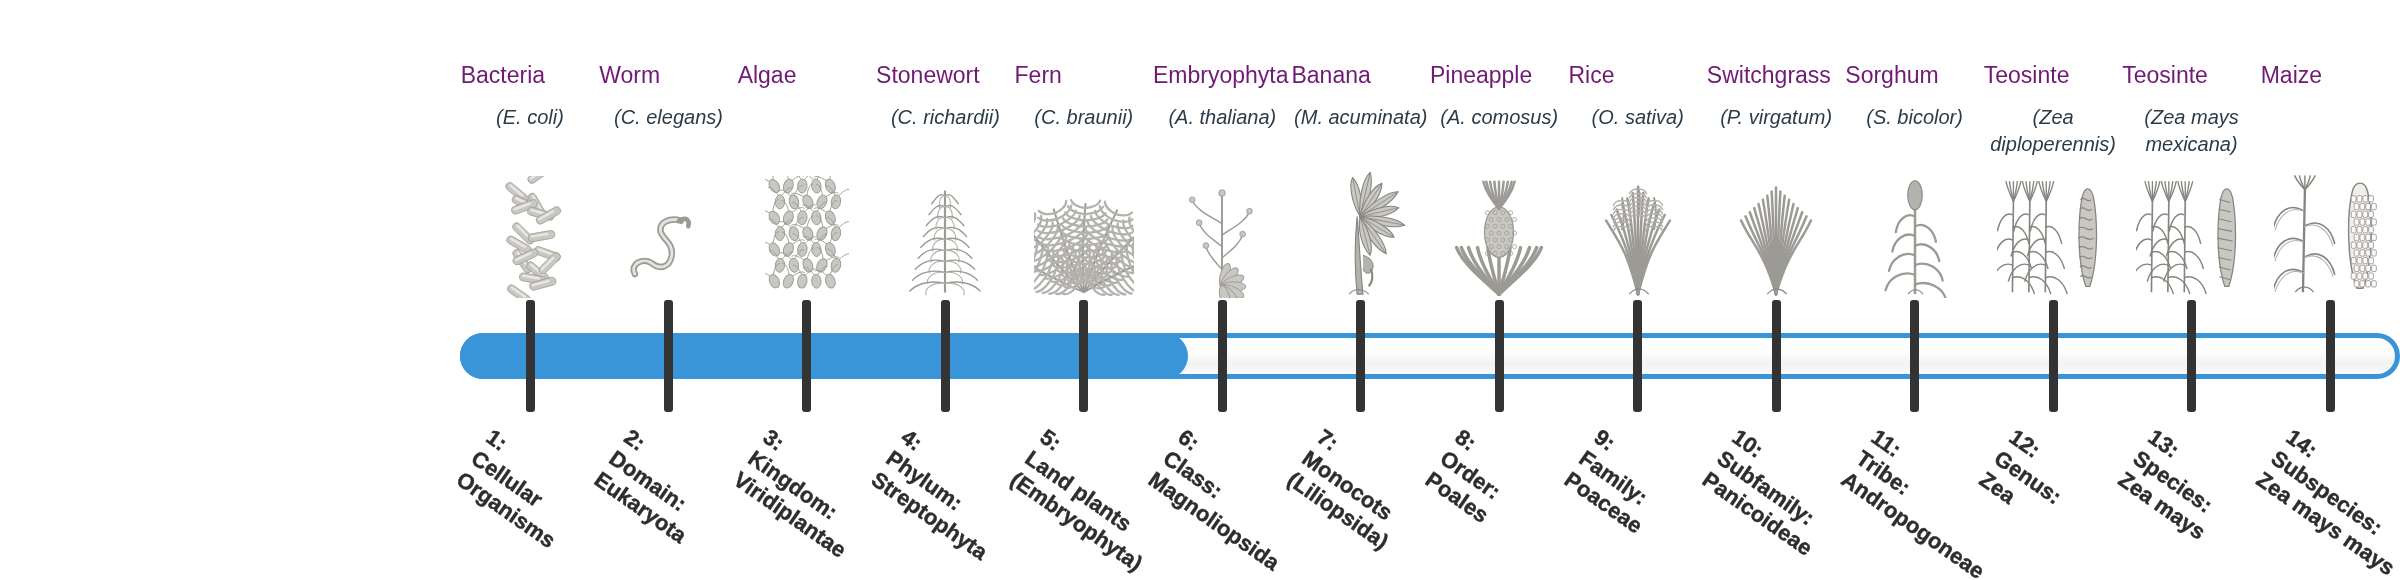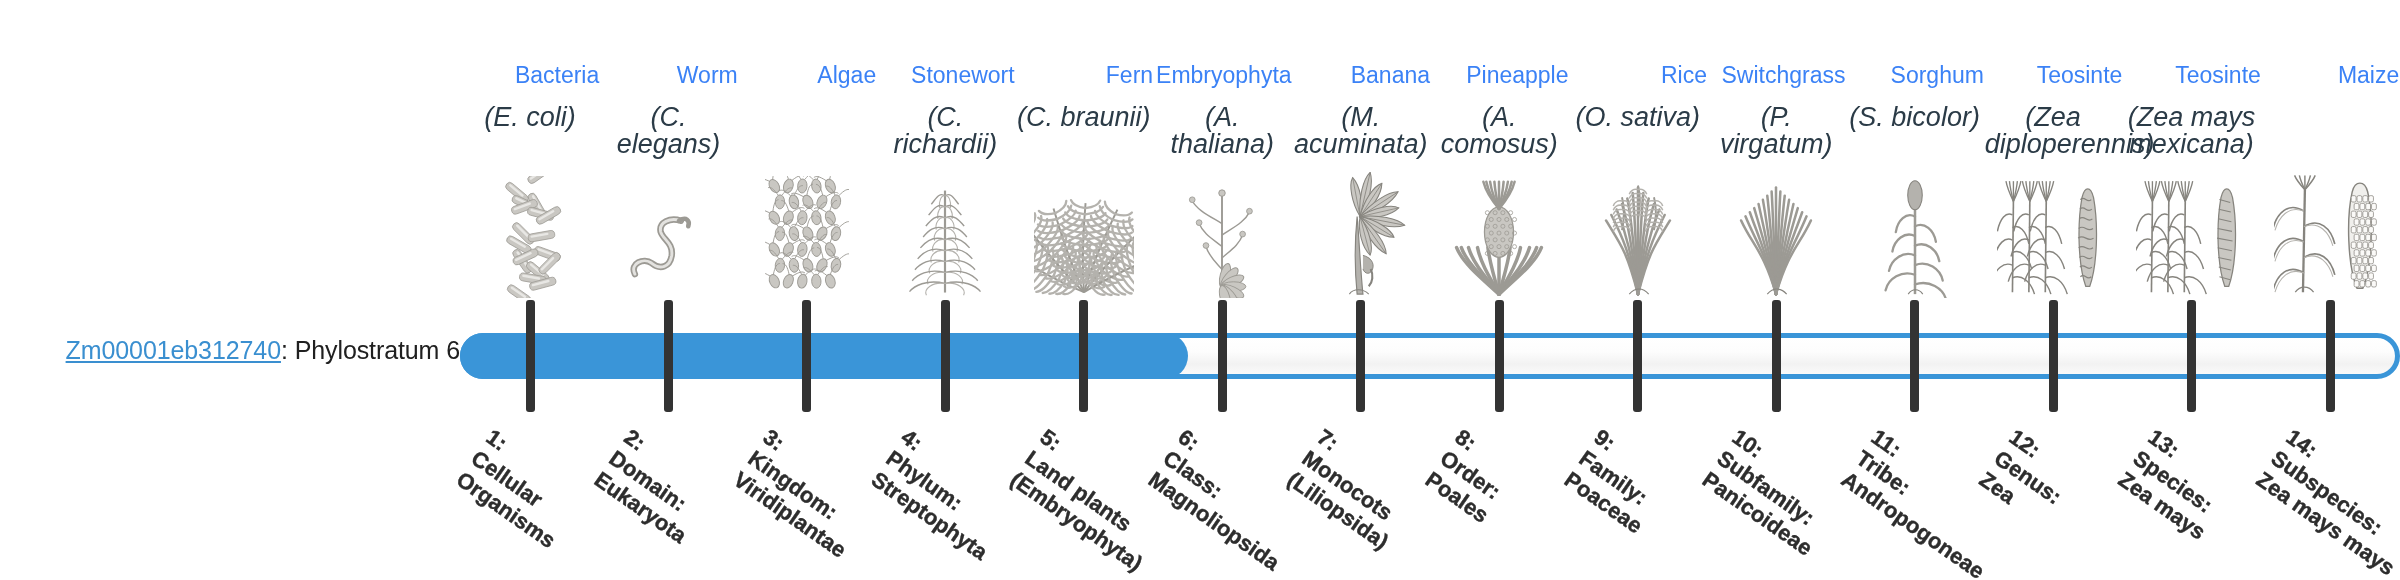--- a/index.html
+++ b/index.html
@@ -48,31 +48,31 @@
     position: absolute;
     top: 0;
     width: 138.57px;
     height: 580px;
   }
 
   .common-name {
     position: absolute;
     top: 62px;
     left: 0; right: 0;
-    text-align: right;
+    text-align: left;
     font-size: 23px;
-    color: #3b82f6;
+    color: #701a75;
     line-height: 26px;
   }
   .sci-name {
     position: absolute;
     top: 104px;
     left: 0; right: 0;
     text-align: center;
-    font-size: 27px;
+    font-size: 20px;
     font-style: italic;
     color: #2b3b47;
     line-height: 27px;
     padding: 0 1px;
   }
 
   .organism {
     position: absolute;
     top: 168px;
     left: 0; right: 0;
@@ -146,23 +146,20 @@
     line-height: 26px;
     text-align: left;
     -webkit-text-stroke: 0.4px #2d2d2d;
   }
 </style>
 </head>
 <body>
 
 <div id="root">
 
-  <div class="gene-label">
-    <span class="gene-id">Zm00001eb312740</span><span>: </span><span>Phylostratum 6</span>
-  </div>
 
   <div class="cols" id="cols">
       <div class="col" style="left: 0.714286px;">
         <div class="common-name">Bacteria</div>
         <div class="sci-name">(E. coli)</div>
         <div class="organism">
           <svg width="80" height="122" viewBox="0 0 80 200" preserveAspectRatio="xMidYMax meet">
             <g transform="translate(6,8) rotate(40)">
               <rect x="0" y="0" width="44" height="13" rx="6.5" fill="#c9c7c2" stroke="#9c9a94" stroke-width="1.2"></rect>
               <rect x="4" y="2.5" width="30" height="4" rx="2" fill="#e8e7e4"></rect>

